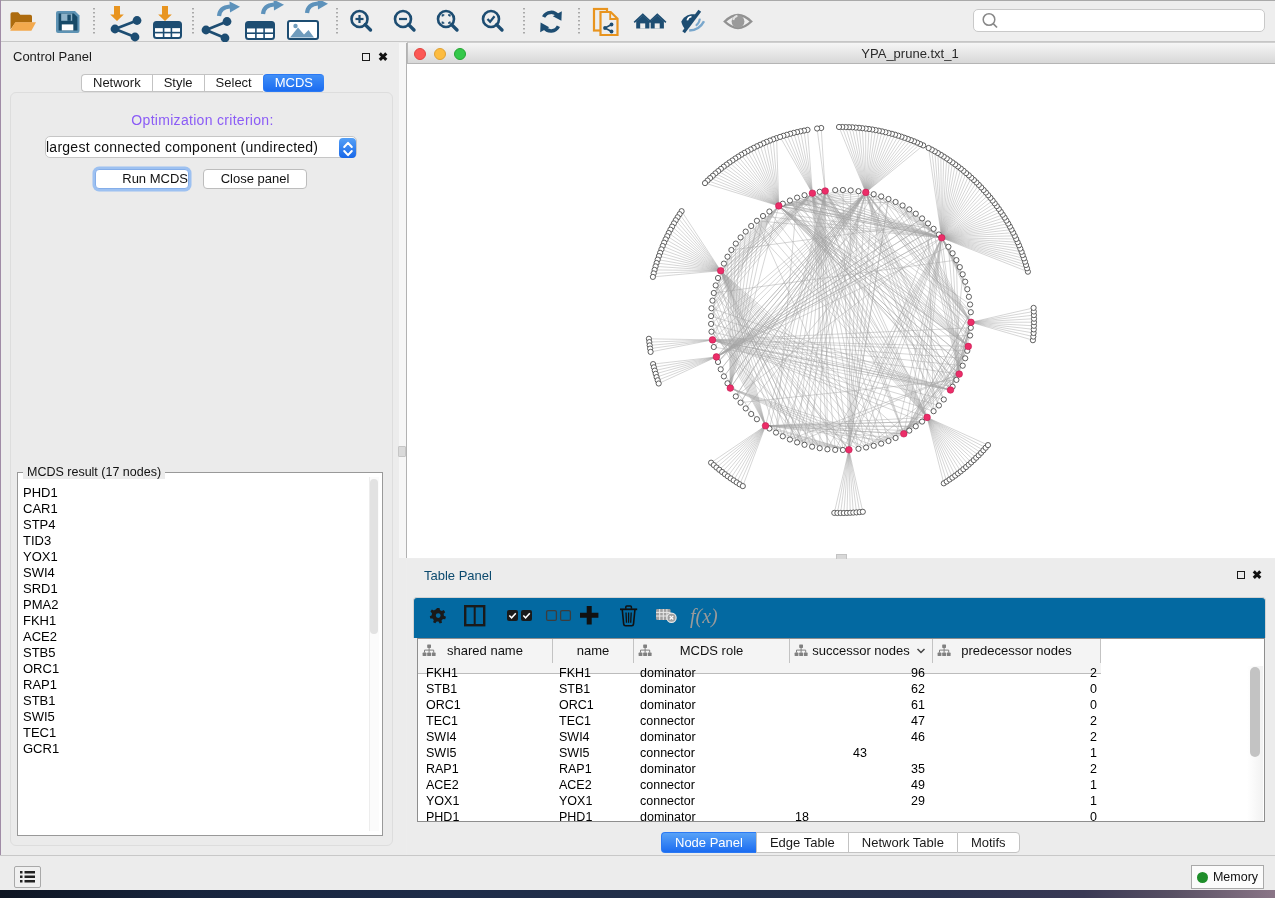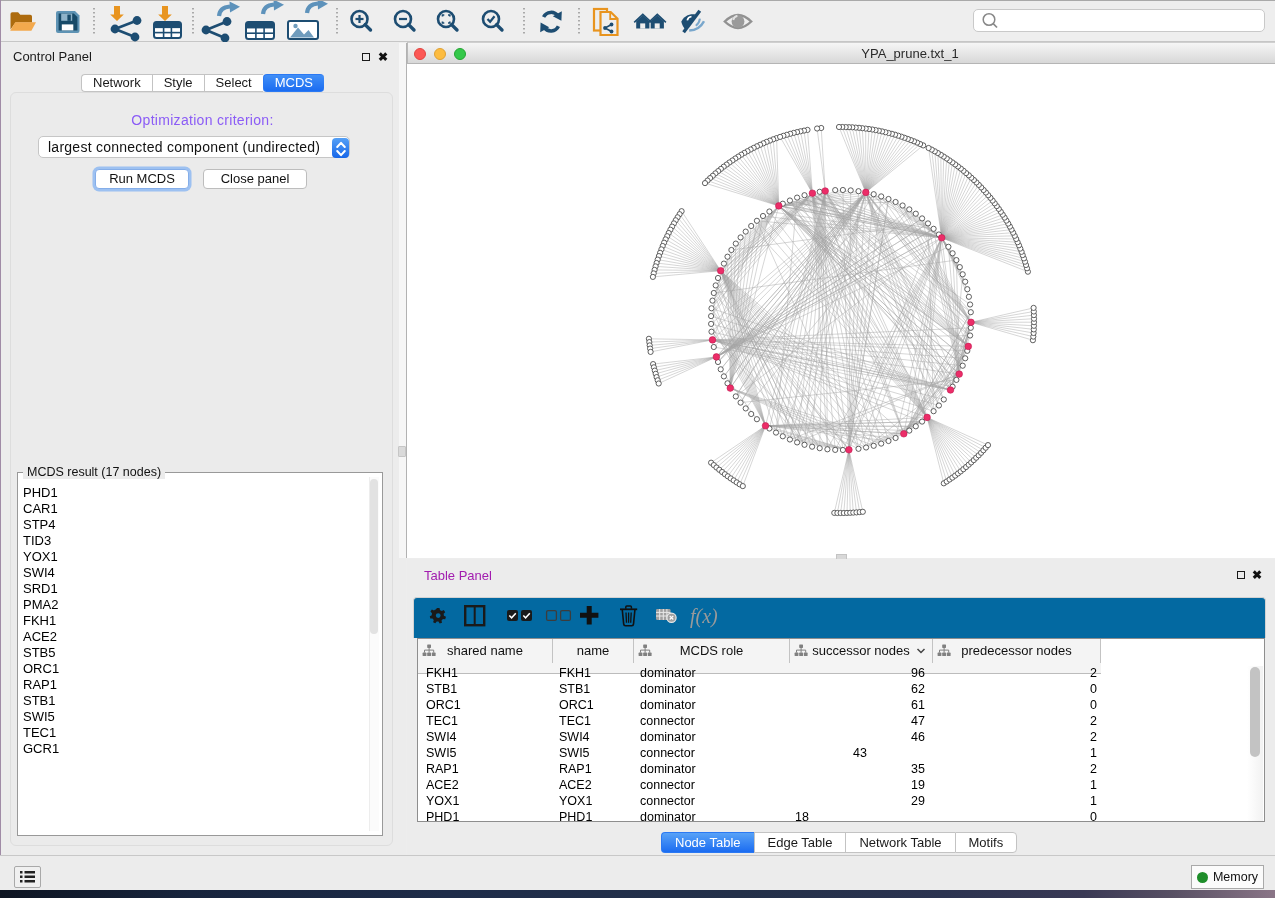--- a/index.html
+++ b/index.html
@@ -18,24 +18,24 @@
 #cpanel { left:1px; top:43px; width:405px; height:813px; background:#ececec; }
 #cp-title { position:absolute; left:13px; top:49px; font-size:13px; color:#1a1a1a; }
 #cp-max { position:absolute; left:362px; top:53px; width:8px; height:8px; border:1.5px solid #1a1a1a; }
 #cp-close { position:absolute; left:378px; top:50px; font-size:12px; font-weight:bold; color:#111; }
 #cp-inner { position:absolute; left:10px; top:92px; width:383px; height:754px; background:#ebebeb; border:1px solid #dddddd; border-radius:6px; }
 .tabrow { position:absolute; top:74px; left:81px; height:18px; display:flex; font-size:13px; z-index:3; }
 .tab { background:#ffffff; border:1px solid #c3c3c3; border-right:none; padding:0 11px; line-height:16.5px; color:#1a1a1a; text-align:center; }
 .tab.first { border-radius:4px 0 0 4px; }
 .tab.sel { background:linear-gradient(#418ff7,#1b6cf1); color:#ffffff; border-color:#2b79f3; border-radius:4px; }
 #opt-label { position:absolute; left:0px; top:112px; width:405px; text-align:center; font-size:14px; letter-spacing:0.3px; color:#8b5cf6; }
-#dropdown { position:absolute; left:38px; top:136px; width:312px; height:22px; background:#ffffff; border:1px solid #c6c6c6; border-radius:5px; font-size:14px; letter-spacing:0.25px; color:#111; line-height:20px; padding-left:9px; }
+#dropdown { position:absolute; left:45px; top:136px; width:312px; height:22px; background:#ffffff; border:1px solid #c6c6c6; border-radius:5px; font-size:14px; letter-spacing:0.25px; color:#111; line-height:20px; }
 #dd-btn { position:absolute; right:0px; top:0.5px; width:17px; height:20px; background:linear-gradient(#55a0f6,#1767e9); border-radius:4px; }
 .btn { position:absolute; top:169px; height:20px; background:#ffffff; border:1px solid #bdbdbd; border-radius:4px; font-size:13px; color:#111; text-align:center; line-height:18px; }
-#btn-run { left:95px; width:94px; box-shadow:0 0 0 2.5px rgba(115,170,245,0.65); border-color:#85aee9; }
+#btn-run { left:95px; width:94px; box-shadow:0 0 0 2.5px rgba(115,170,245,0.65); border-color:#85aee9;text-align:right; }
 #btn-close { left:203px; width:104px; }
 #mcds-fs { position:absolute; left:17px; top:472px; width:366px; height:364px; border:1px solid #999999; background:#ffffff; }
 #mcds-legend { position:absolute; left:5px; top:-8px; background:#ebebeb; padding:0 4px; font-size:12.5px; color:#111; }
 #mcds-list { position:absolute; left:5px; top:12px; width:340px; font-size:13px; color:#000; line-height:16px; }
 #mcds-scroll { position:absolute; right:3px; top:4px; width:10px; height:354px; background:#fbfbfb; border-left:1px solid #ededed; }
 #mcds-thumb { position:absolute; right:4px; top:6px; width:8px; height:155px; background:#e2e2e2; border-radius:4px; }
 
 
 #netwin-title { left:407px; top:42px; width:868px; height:22px; background:linear-gradient(#f6f6f6,#d8d8d8); border-bottom:1px solid #b5b5b5; border-top:1px solid #cfcfcf; border-left:1px solid #b9b9b9;}
 .tl { position:absolute; top:47.5px; width:12px; height:12px; border-radius:50%; }
@@ -46,21 +46,21 @@
 #canvas { left:407px; top:64px; width:868px; height:494px; background:#ffffff; }
 
 
 #vsplit { left:406px; top:43px; width:1px; height:515px; background:#b2b2b2; }
 #splitcol { position:absolute; left:399px; top:43px; width:7px; height:515px; background:#f6f6f6; }
 #vhandle { left:398px; top:446px; width:8px; height:11px; background:#dadada; border:1px solid #c6c6c6; border-radius:1px; }
 #hhandle { left:836px; top:554px; width:11px; height:6px; background:#d8d8d8; border:1px solid #c4c4c4; }
 
 
 #tpanel { left:407px; top:559px; width:868px; height:297px; background:#ececec; }
-#tp-title { position:absolute; left:424px; top:568px; font-size:13px; color:#a21caf; }
+#tp-title { position:absolute; left:424px; top:568px; font-size:13px; color:#0c4a6e; }
 #tp-max { position:absolute; left:1237px; top:571px; width:8px; height:8px; border:1.5px solid #1a1a1a; }
 #tp-close { position:absolute; left:1252px; top:568px; font-size:12px; font-weight:bold; color:#111; }
 #tp-toolbar { position:absolute; left:413px; top:597px; width:853px; height:41px; background:#0369a1; border:1px solid #d2d2d2; border-bottom:none; border-radius:4px 4px 0 0; }
 #tablebox { position:absolute; left:417px; top:638px; width:848px; height:184px; background:#ffffff; border:1px solid #8e8e8e; }
 #thead { position:absolute; left:0; top:0; width:683px; height:35px; background:#f4f4f4; border-bottom:1px solid #bcbcbc; }
 .th { position:absolute; top:0; height:24px; border-right:1px solid #c3c3c3; font-size:13px; color:#111; }
 .thlbl { position:absolute; left:0; right:0; top:4px; text-align:center; }
 .thicon { position:absolute; left:4px; top:5px; }
 .trow { position:absolute; width:100%; height:16px; font-size:12.5px; color:#000; }
 .td { position:absolute; top:1px; }
@@ -1239,21 +1239,21 @@
         <span class="td" style="left:8px">RAP1</span>
         <span class="td" style="left:141px">RAP1</span>
         <span class="td" style="left:222px">dominator</span>
         <span class="td" style="left:377px;width:130px;text-align:right">35</span>
         <span class="td" style="left:549px;width:130px;text-align:right">2</span>
       </div>
 <div class="trow" style="top:138px">
         <span class="td" style="left:8px">ACE2</span>
         <span class="td" style="left:141px">ACE2</span>
         <span class="td" style="left:222px">connector</span>
-        <span class="td" style="left:377px;width:130px;text-align:right">19</span>
+        <span class="td" style="left:377px;width:130px;text-align:right">49</span>
         <span class="td" style="left:549px;width:130px;text-align:right">1</span>
       </div>
 <div class="trow" style="top:154px">
         <span class="td" style="left:8px">YOX1</span>
         <span class="td" style="left:141px">YOX1</span>
         <span class="td" style="left:222px">connector</span>
         <span class="td" style="left:377px;width:130px;text-align:right">29</span>
         <span class="td" style="left:549px;width:130px;text-align:right">1</span>
       </div>
 <div class="trow" style="top:170px">
@@ -1261,21 +1261,21 @@
         <span class="td" style="left:141px">PHD1</span>
         <span class="td" style="left:222px">dominator</span>
         <span class="td" style="left:377px;width:130px;text-align:left">18</span>
         <span class="td" style="left:549px;width:130px;text-align:right">0</span>
       </div>
     </div>
   <div id="tscroll"></div>
   <div id="tthumb"></div>
 </div>
 <div id="btabs">
-  <div class="btab first sel">Node Table</div>
+  <div class="btab first sel">Node Panel</div>
   <div class="btab">Edge Table</div>
   <div class="btab">Network Table</div>
   <div class="btab last">Motifs</div>
 </div>
 
 <div class="abs" id="statusbar"></div>
 <div id="hambtn"><svg width="25" height="20" viewBox="0 0 25 20">
       <g fill="#222">
         <rect x="5" y="4" width="2.5" height="2.5"></rect>
         <rect x="9.5" y="4" width="10.5" height="2.5"></rect>

